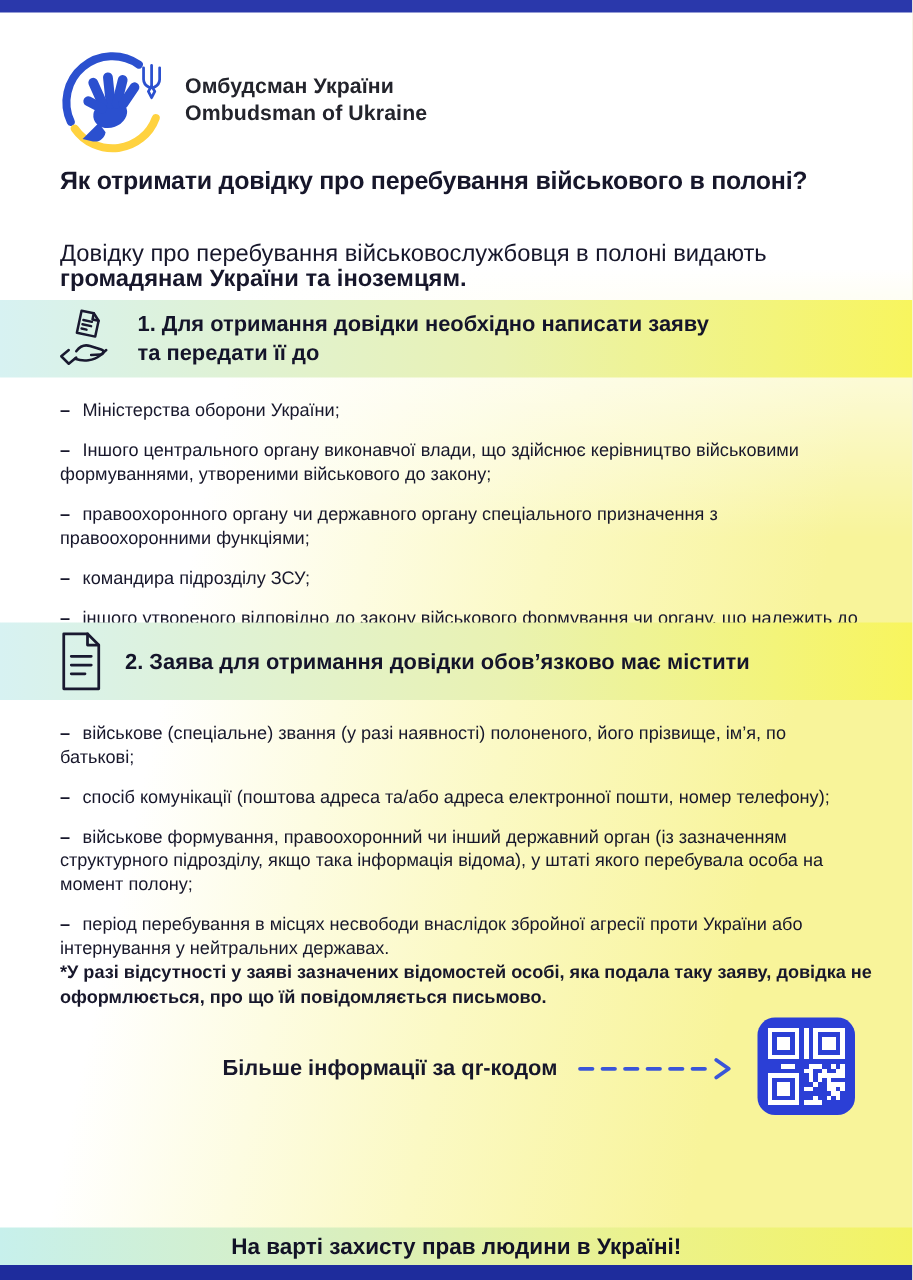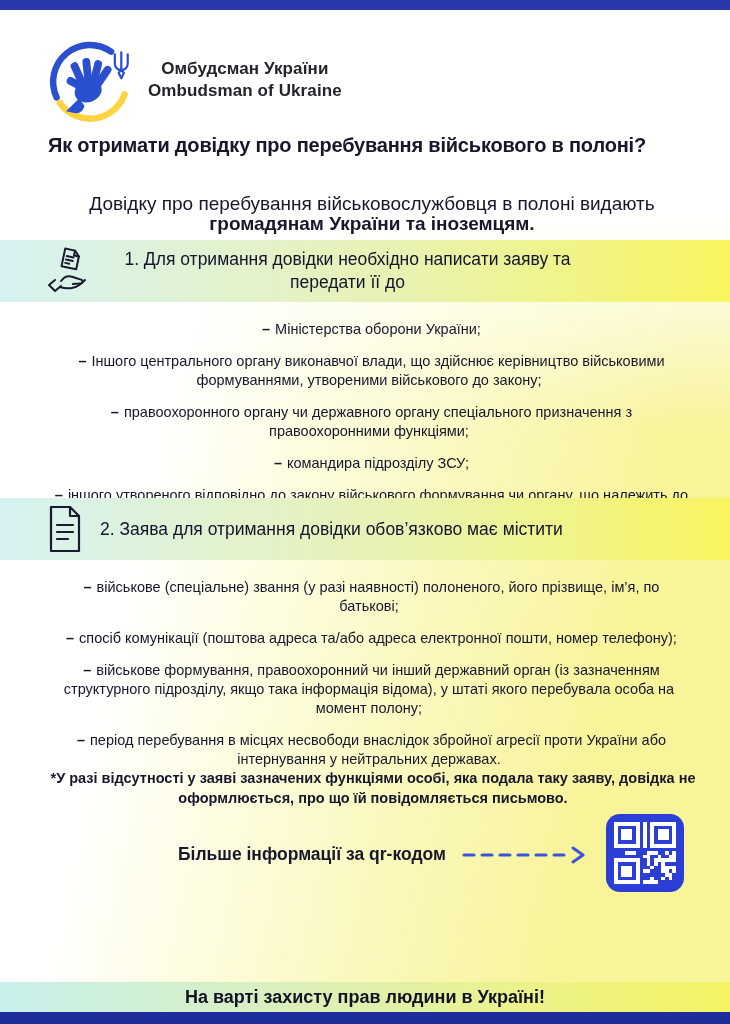--- a/index.html
+++ b/index.html
@@ -3,35 +3,34 @@
 <meta charset="utf-8">
 <style>
   html,body{margin:0;padding:0;background:#e8e8e8;}
   .page{
     position:relative;width:730px;height:1024px;margin:0 auto;overflow:hidden;
     font-family:"Liberation Sans",sans-serif;color:#17172b;
     background-image:
       linear-gradient(to bottom, #ffffff 0%, #ffffff 21%, rgba(255,255,255,0) 42%),
       linear-gradient(102deg, #ffffff 26%, #fbf9c4 56%, #f8f49a 80%);
     background-color:#ffffff;
-    text-align:center;
   }
   .topbar{position:absolute;top:0;left:0;width:730px;height:10px;}
   .bottombar{position:absolute;bottom:0;left:0;width:730px;height:12px;}
   .logo{position:absolute;left:44px;top:34px;display:flex;align-items:center;gap:12px;}
   .logo-mark{width:92px;height:92px;flex:0 0 auto;}
   .logo-text{font-weight:bold;font-size:17px;line-height:22px;color:#23242c;letter-spacing:.1px;}
   .title{position:absolute;left:48px;top:130px;margin:0;font-size:20px;line-height:31px;font-weight:bold;letter-spacing:-.2px;max-width:620px;}
   .intro{position:absolute;left:48px;top:194px;margin:0;width:648px;font-size:19px;line-height:19.5px;}
   .band{position:absolute;left:0;width:730px;display:flex;align-items:center;
         background:linear-gradient(90deg,#d7f2f2 0%,#e9f2b2 55%,#f8f55e 100%);}
   .band1{top:240px;height:62px;}
   .band2{top:498px;height:62px;}
   .band-icon{margin-left:46px;flex:0 0 auto;display:flex;}
-  .band-h{margin:0 0 0 16px;font-size:17.5px;line-height:23px;font-weight:normal;color:#14142a;}
+  .band-h{margin:0 0 0 16px;font-size:17.5px;line-height:23px;font-weight:bold;color:#14142a;}
   .band1 .band-h{max-width:475px;}
   .list{position:absolute;left:48px;width:642px;font-size:14.5px;line-height:19px;}
   .list1{top:320px;}
   .list2{top:578px;}
   .item{margin:0 0 13px 0;}
   .dash{display:inline-block;width:18px;font-weight:bold;}
   .footnote{position:absolute;left:48px;top:769px;margin:0;width:650px;font-size:14.5px;line-height:19.5px;font-weight:bold;}
   .qr-row{position:absolute;left:0;top:814px;width:730px;height:80px;margin-left:23px;}
   .qr-label{position:absolute;left:155px;top:30px;margin:0;font-size:17.5px;font-weight:bold;}
   .qr-arrow{position:absolute;left:438px;top:32px;}
@@ -114,21 +113,21 @@
     <h2 class="band-h">2. Заява для отримання довідки обов’язково має містити</h2>
   </div>
 
   <div class="list list2">
       <p class="item"><span class="dash">–</span><span>військове (спеціальне) звання (у разі наявності) полоненого, його прізвище, ім’я, по батькові;</span></p>
       <p class="item"><span class="dash">–</span><span>спосіб комунікації (поштова адреса та/або адреса електронної пошти, номер телефону);</span></p>
       <p class="item"><span class="dash">–</span><span>військове формування, правоохоронний чи інший державний орган (із зазначенням структурного підрозділу, якщо така інформація відома), у штаті якого перебувала особа на момент полону;</span></p>
       <p class="item"><span class="dash">–</span><span>період перебування в місцях несвободи внаслідок збройної агресії проти України або інтернування у нейтральних державах.</span></p>
     </div>
 
-  <p class="footnote">*У разі відсутності у заяві зазначених функціями особі, яка подала таку заяву, довідка не оформлюється, про що їй повідомляється письмово.</p>
+  <p class="footnote">*У разі відсутності у заяві зазначених відомостей особі, яка подала таку заяву, довідка не оформлюється, про що їй повідомляється письмово.</p>
 
   <div class="qr-row">
     <p class="qr-label">Більше інформації за qr-кодом</p>
     <svg class="qr-arrow" width="130" height="18" viewBox="0 0 130 18">
       <line x1="3" y1="9" x2="108" y2="9" stroke="#3a55d8" stroke-width="3" stroke-dasharray="10 8" stroke-linecap="round"></line>
       <path d="M112 2 L122 9 L112 16" fill="none" stroke="#3a55d8" stroke-width="3" stroke-linecap="round" stroke-linejoin="round"></path>
     </svg>
     <div class="qr-box" style="background: rgb(43, 63, 214);">
       <svg width="62" height="62" viewBox="0 0 17 17" shape-rendering="crispEdges">
         <g fill="#ffffff">

